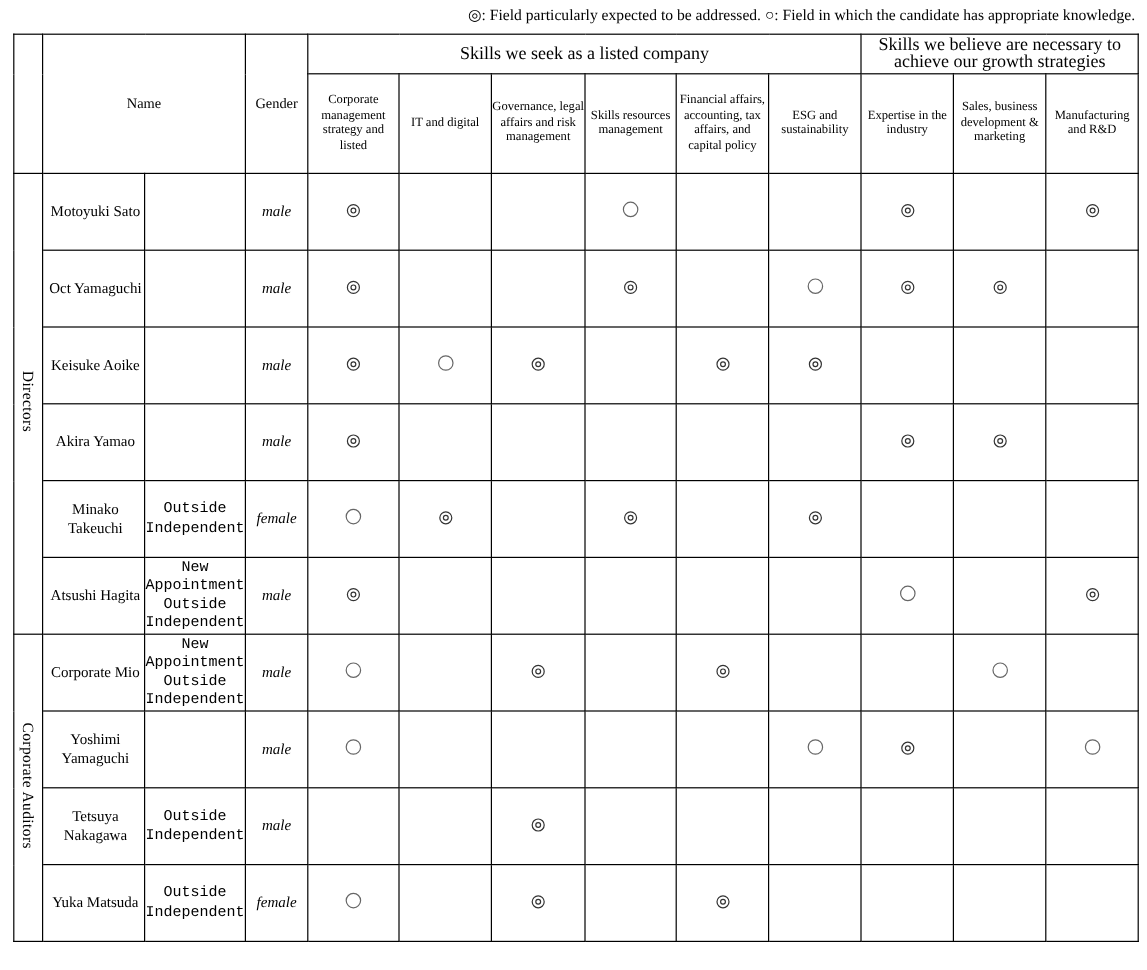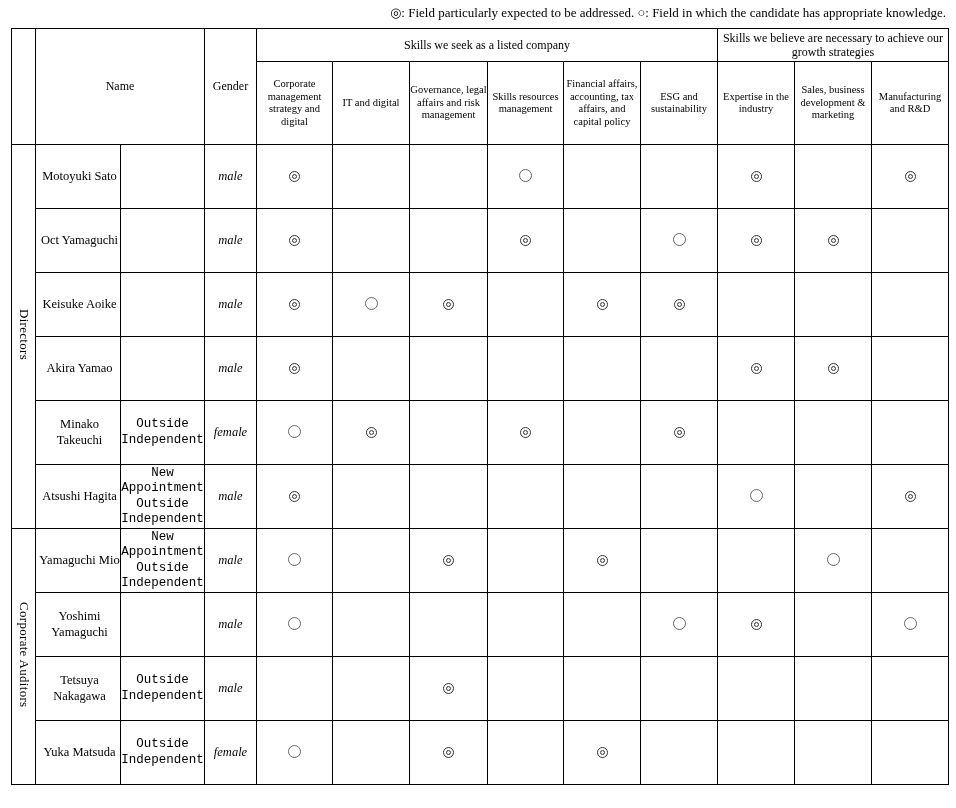--- a/index.html
+++ b/index.html
@@ -3,21 +3,21 @@
   <meta charset="utf-8">
   <style>
     html, body { margin: 0; padding: 0; background: #ffffff; }
     body { width: 956px; height: 808px; position: relative; overflow: hidden;
            font-family: "Liberation Serif", "DejaVu Serif", serif; color: #000; }
     .legend { position: absolute; top: 5px; right: 10px; font-size: 13px; white-space: nowrap; }
     table.skills { position: absolute; left: 11px; top: 28px; border-collapse: collapse;
                    table-layout: fixed; width: 938px; }
     table.skills td, table.skills th { border: 1.5px solid #000; padding: 0; text-align: center;
                    vertical-align: middle; font-weight: normal; }
-    .hdr-group { font-size: 12px; height: 32px; line-height: 14px; }
+    .hdr-group { font-size: 15px; height: 32px; line-height: 14px; }
     .hdr-sub { font-size: 10.5px; line-height: 12.5px; height: 82px; }
     .hdr-big { font-size: 12px; }
     .name-cell { text-align: left; padding-left: 3px !important; font-size: 12.5px; line-height: 15.5px; }
     .status-cell { font-size: 12.5px; line-height: 15.5px; font-family: Liberation Mono, monospace; }
     .gender-cell { font-size: 12.5px; font-style: italic; }
     tr.data-row td { height: 63px; }
     .group-label { font-size: 13px; }
     .vert { writing-mode: vertical-rl; display: inline-block; letter-spacing: 0.3px; }
     .mark { display: inline-block; width: 11px; height: 11px; border-radius: 50%;
             border: 1px solid #555; box-sizing: border-box; position: relative; }
@@ -49,21 +49,21 @@
   </colgroup>
   <thead>
     <tr>
       <th rowspan="2"></th>
       <th rowspan="2" colspan="2" class="hdr-big">Name</th>
       <th rowspan="2" class="hdr-big">Gender</th>
       <th colspan="6" class="hdr-group">Skills we seek as a listed company</th>
       <th colspan="3" class="hdr-group">Skills we believe are necessary to achieve our growth strategies</th>
     </tr>
     <tr>
-      <th class="hdr-sub">Corporate management strategy and digital</th>
+      <th class="hdr-sub">Corporate management strategy and listed</th>
       <th class="hdr-sub">IT and digital</th>
       <th class="hdr-sub">Governance, legal affairs and risk management</th>
       <th class="hdr-sub">Skills resources management</th>
       <th class="hdr-sub">Financial affairs, accounting, tax affairs, and capital policy</th>
       <th class="hdr-sub">ESG and sustainability</th>
       <th class="hdr-sub">Expertise in the industry</th>
       <th class="hdr-sub">Sales, business development &amp; marketing</th>
       <th class="hdr-sub">Manufacturing and R&amp;D</th>
     </tr>
   </thead>
@@ -148,21 +148,21 @@
         <td></td>
         <td></td>
         <td></td>
         <td></td>
         <td><span class="mark single" title="○"></span></td>
         <td></td>
         <td><span class="mark double" title="◎"></span></td>
       </tr>
       <tr class="data-row">
         <td rowspan="4" class="group-label"><span class="vert">Corporate Auditors</span></td>
-        <td class="name-cell">Yamaguchi Mio</td>
+        <td class="name-cell">Corporate Mio</td>
         <td class="status-cell">New Appointment Outside Independent</td>
         <td class="gender-cell">male</td>
         <td><span class="mark single" title="○"></span></td>
         <td></td>
         <td><span class="mark double" title="◎"></span></td>
         <td></td>
         <td><span class="mark double" title="◎"></span></td>
         <td></td>
         <td></td>
         <td><span class="mark single" title="○"></span></td>

